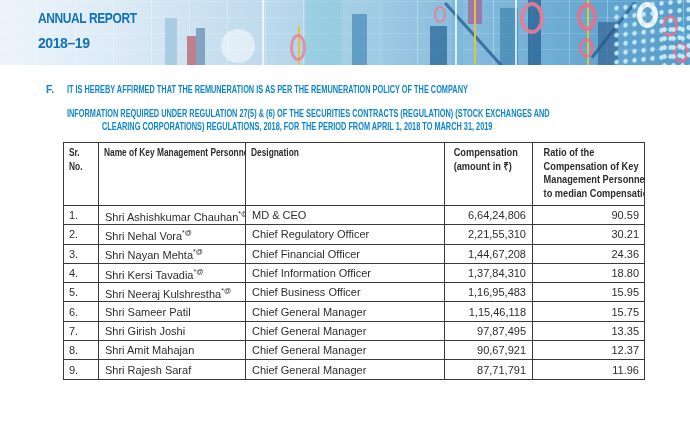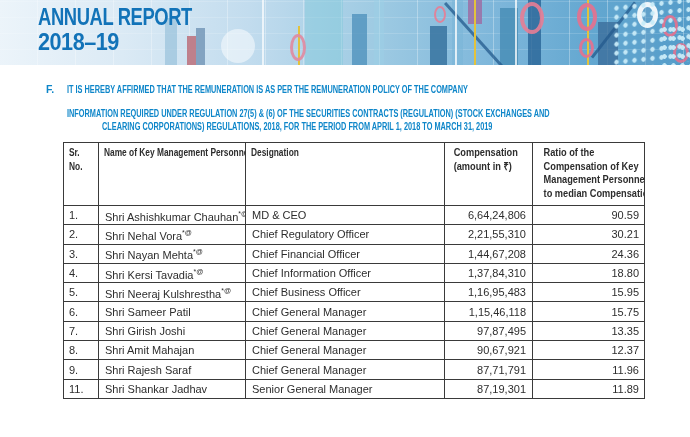--- a/index.html
+++ b/index.html
@@ -30,21 +30,21 @@
   .vline { position:absolute; top:0; height:65px; }
   .dots  {
     position:absolute;
     background-image: radial-gradient(circle, rgba(200,235,248,.95) 2px, transparent 2.6px);
     background-size: 9px 9px;
   }
   .diag { position:absolute; background:rgba(35,90,140,.75); }
 
   .banner-title {
     position:absolute; left:38px; top:5px; z-index:5;
-    color:#1273b8; font-weight:bold; line-height:25px; font-size:23px;
+    color:#1273b8; font-weight:bold; line-height:25px; font-size:15px;
     letter-spacing:-0.5px;
   }
   .banner-title .t1 { display:inline-block; transform:scaleX(.80); transform-origin:0 50%; white-space:nowrap; }
   .banner-title .t2 { display:inline-block; transform:scaleX(.94); transform-origin:0 50%; white-space:nowrap; }
 
   
   .blue-bold { color:#0e86c9; font-weight:bold; font-size:10.5px; }
   .cx { display:inline-block; transform:scaleX(.70); transform-origin:0 50%; white-space:nowrap; }
   .f-label   { position:absolute; left:46px;  top:83px; }
   .f-text    { position:absolute; left:67px;  top:83px;text-align:right; }
@@ -229,21 +229,14 @@
         <td class="c-comp">90,67,921</td>
         <td class="c-ratio">12.37</td>
       </tr>
       <tr>
         <td class="c-sr">9.</td>
         <td class="c-name"><span>Shri Rajesh Saraf</span></td>
         <td class="c-desig">Chief General Manager</td>
         <td class="c-comp">87,71,791</td>
         <td class="c-ratio">11.96</td>
       </tr>
-      <tr>
-        <td class="c-sr">11.</td>
-        <td class="c-name"><span>Shri Shankar Jadhav</span></td>
-        <td class="c-desig">Senior General Manager</td>
-        <td class="c-comp">87,19,301</td>
-        <td class="c-ratio">11.89</td>
-      </tr>
     </tbody>
 </table>
 
 </body></html>

